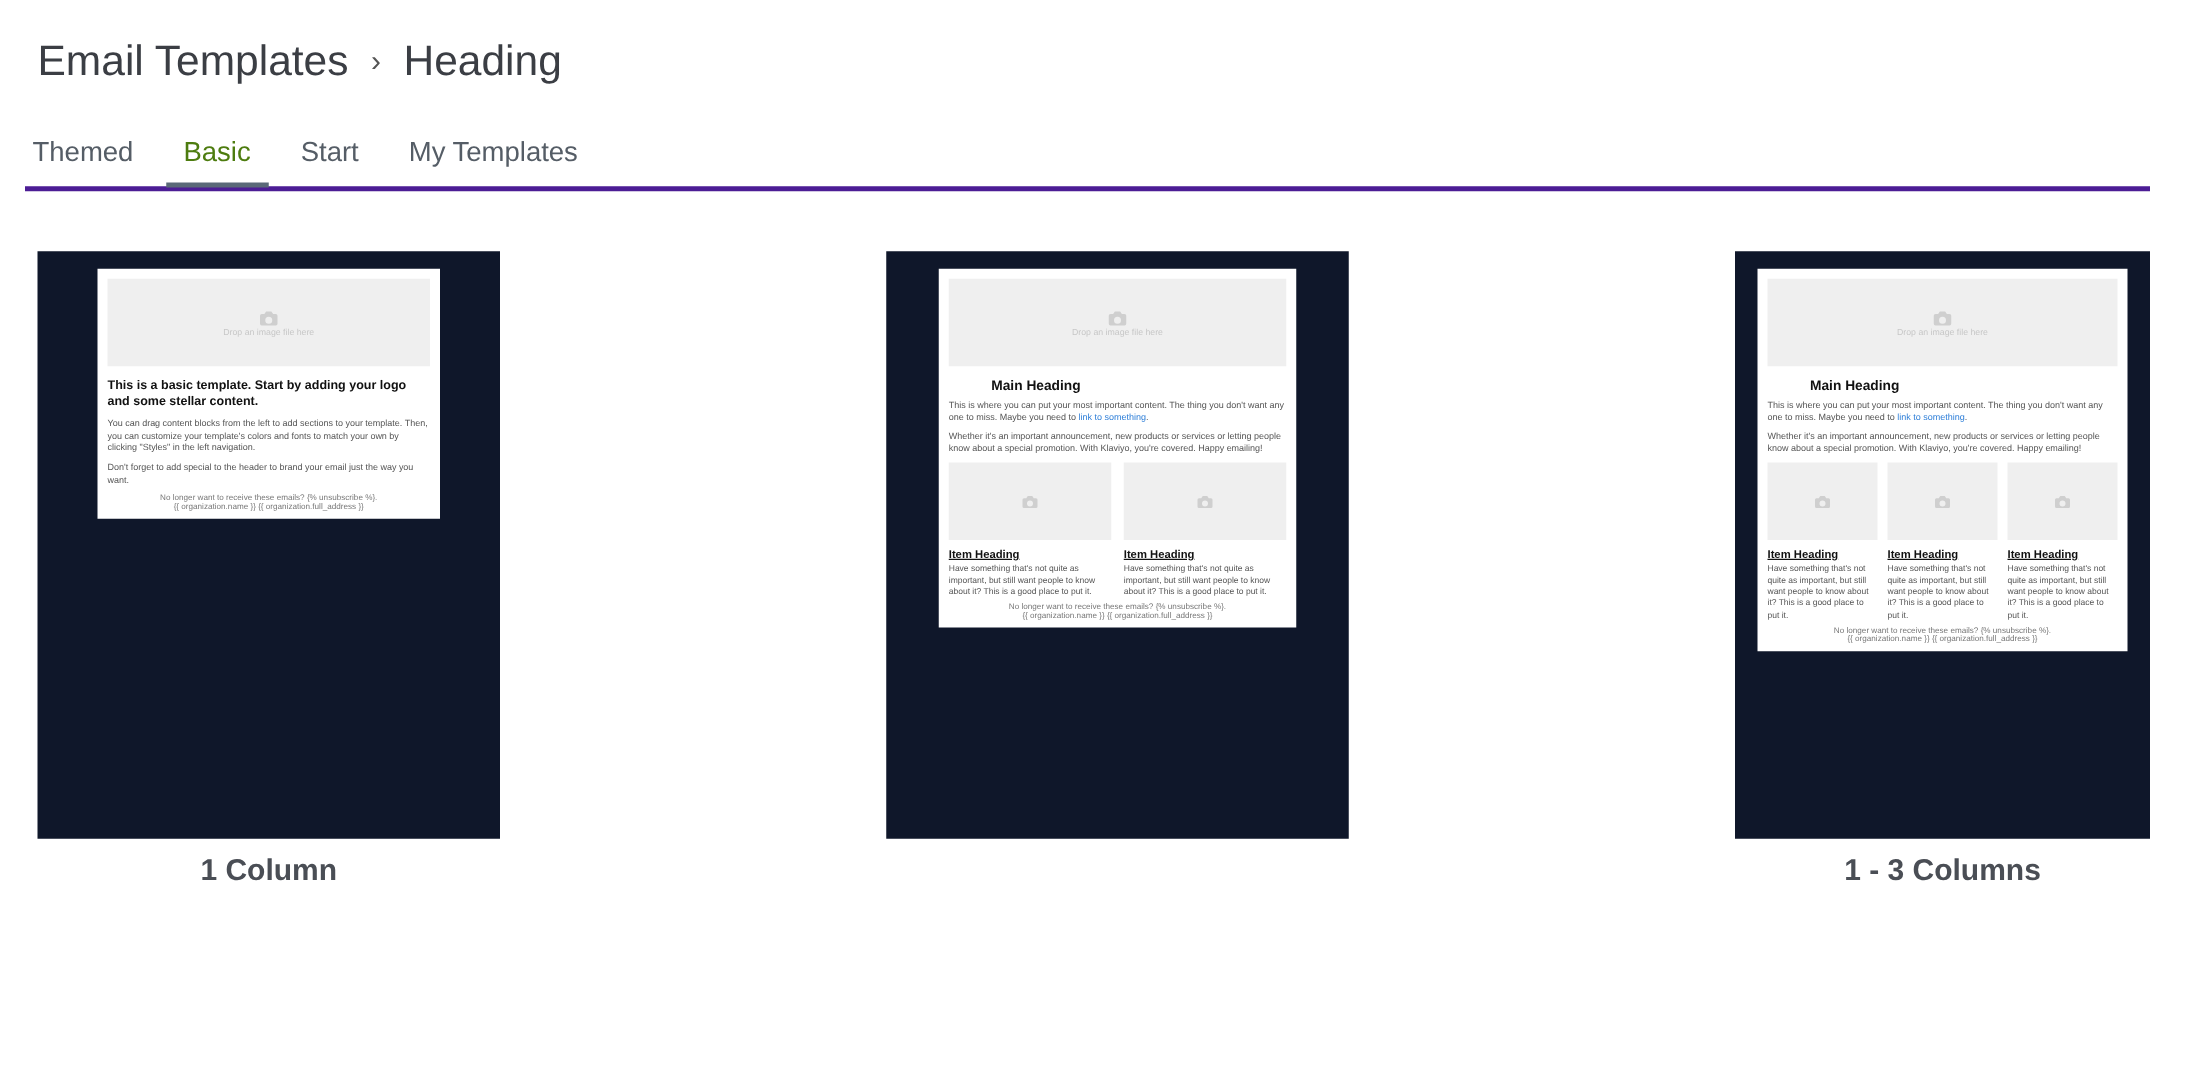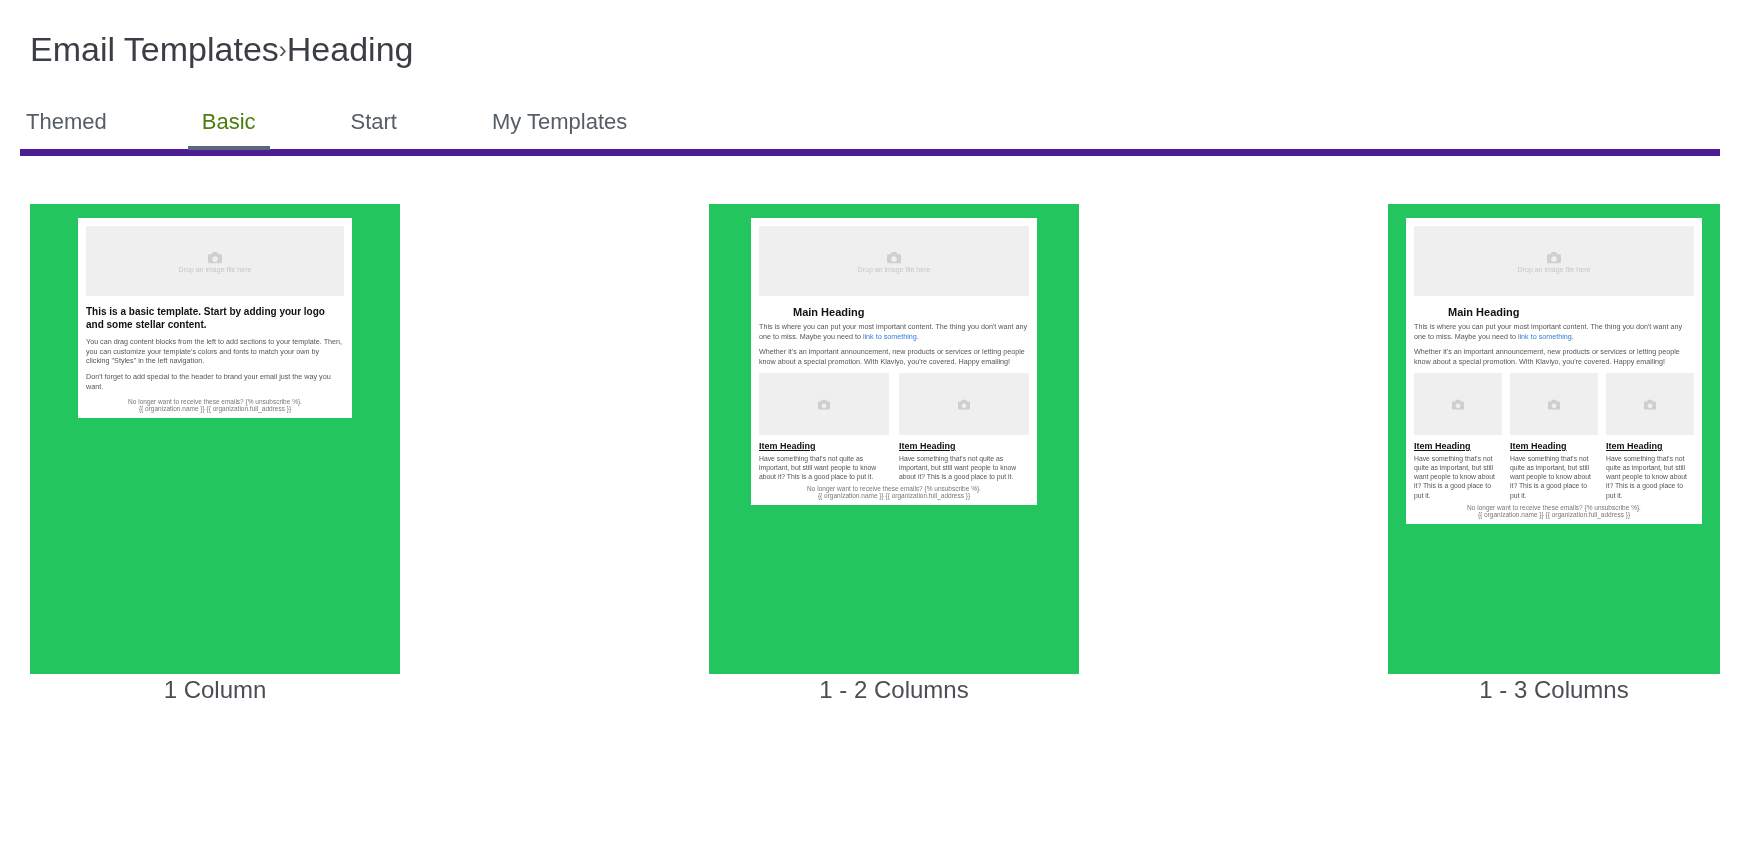--- a/index.html
+++ b/index.html
@@ -6,33 +6,34 @@
   body {
     font-family: -apple-system, BlinkMacSystemFont, "Segoe UI", Helvetica, Arial, sans-serif;
     background: #ffffff;
     color: #2b2e33;
     width: 1750px;
   }
   .page { padding: 30px 30px 0 30px; }
   .breadcrumb {
     display: flex;
     align-items: center;
+    gap: 18px;
     font-size: 34px;
     font-weight: 400;
     color: #3b3e44;
     margin-bottom: 40px;
   }
   .breadcrumb .sep {
     font-size: 24px;
     color: #555;
   }
   .tabs {
     display: flex;
-    gap: 83px;
-    border-bottom: 7px solid #4c1d95;
+    gap: 28px;
+    border-bottom: 4px solid #4c1d95;
     margin-left: -10px;
     padding-left: 0;
   }
   .tab {
     font-size: 22px;
     color: #555d66;
     padding: 0 6px 14px 6px;
     cursor: pointer;
     position: relative;
   }
@@ -51,21 +52,21 @@
     display: flex;
     gap: 0;
     padding-top: 48px;
     justify-content: space-between;
   }
   .card {
     width: 370px;
     text-align: center;
   }
   .thumb-frame {
-    background: #22c55e;
+    background: #0f172a;
     padding: 14px 48px 14px 48px;
     height: 470px;
     display: flex;
     flex-direction: column;
     align-items: center;
   }
   .thumb-frame.pad-sm { padding: 14px 42px; }
   .thumb-frame.pad-xs { padding: 14px 18px; }
   .doc {
     background: #ffffff;
@@ -101,22 +102,22 @@
     height: 62px;
     display:flex; align-items:center; justify-content:center;
     margin-bottom: 6px;
   }
   .item-img svg { width: 16px; height: 12px; fill: #cfcfcf; }
   .item h6 { font-size: 9px; font-weight: 700; color:#111; margin-bottom: 3px; text-decoration: underline;}
   .item p { font-size: 6.8px; color:#555; line-height:1.35; margin-bottom:0;}
   .caption {
     font-size: 24px;
     color: #4a4e55;
-    margin-top: 2px;
-    font-weight: 400;
+    margin-top: 12px;
+    font-weight: 700;
   }
   
   .col1 { width: 370px; }
   .col2 { width: 370px; }
   .col3 { width: 332px; }
 </style>
 </head>
 <body>
 
 <div class="page">
@@ -188,21 +189,20 @@
               <h6>Item Heading</h6>
               <p>Have something that's not quite as important, but still want people to know about it? This is a good place to put it.</p>
             </div>
           </div>
           <div class="foot">
             <div>No longer want to receive these emails? {% unsubscribe %}.</div>
             <div>{{ organization.name }} {{ organization.full_address }}</div>
           </div>
         </div>
       </div>
-      <div class="caption">1 - 2 Columns</div>
     </div>
 
     <div class="card col3">
       <div class="thumb-frame pad-xs">
         <div class="doc">
           <div class="img-ph">
             <svg viewBox="0 0 24 20">
                 <path d="M4 6h3l2-3h6l2 3h3a2 2 0 0 1 2 2v9a2 2 0 0 1-2 2H4a2 2 0 0 1-2-2V8a2 2 0 0 1 2-2zm8 3a4 4 0 1 0 0 8 4 4 0 0 0 0-8z"></path>
               </svg>
             <span>Drop an image file here</span>

